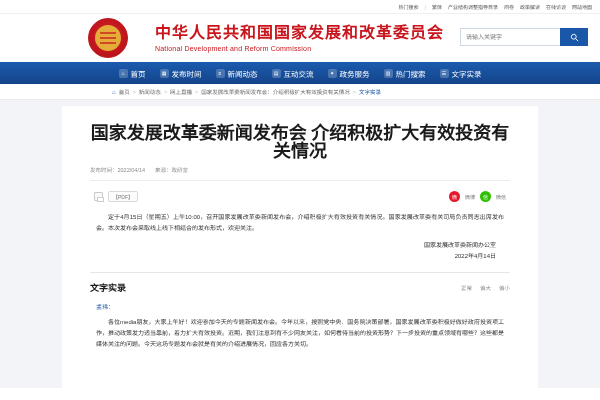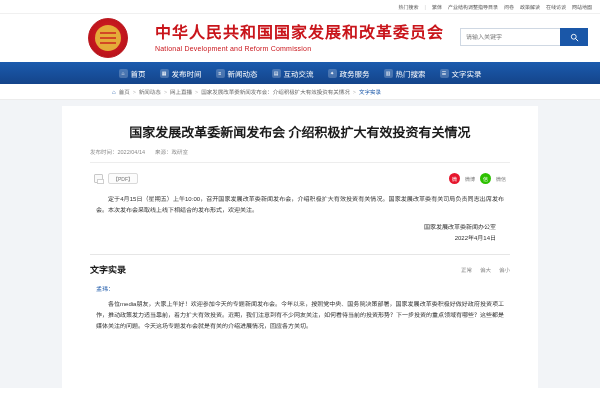--- a/index.html
+++ b/index.html
@@ -170,21 +170,21 @@
   .card {
     width: 476px;
     margin: 0 auto;
     background: #fff;
     height: 282px;
     padding: 10px 28px 0 28px;
     position: relative;
   }
   .art-title {
     font-family: "Liberation Serif", "DejaVu Serif", serif;
-    font-size: 13px;
+    font-size: 18px;
     font-weight: bold;
     color: #1b1b1b;
     text-align: center;
     line-height: 18px;
     margin: 8px 0 0 0;
   }
   .art-meta {
     margin-top: 6px;
     font-size: 5.5px;
     color: #8a8a8a;

